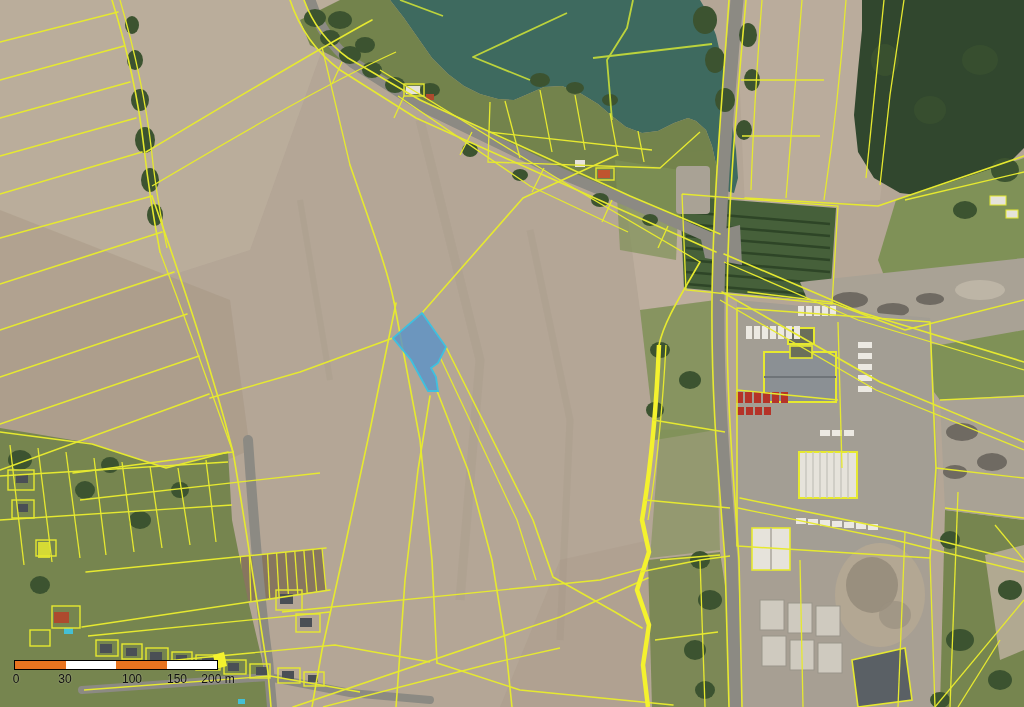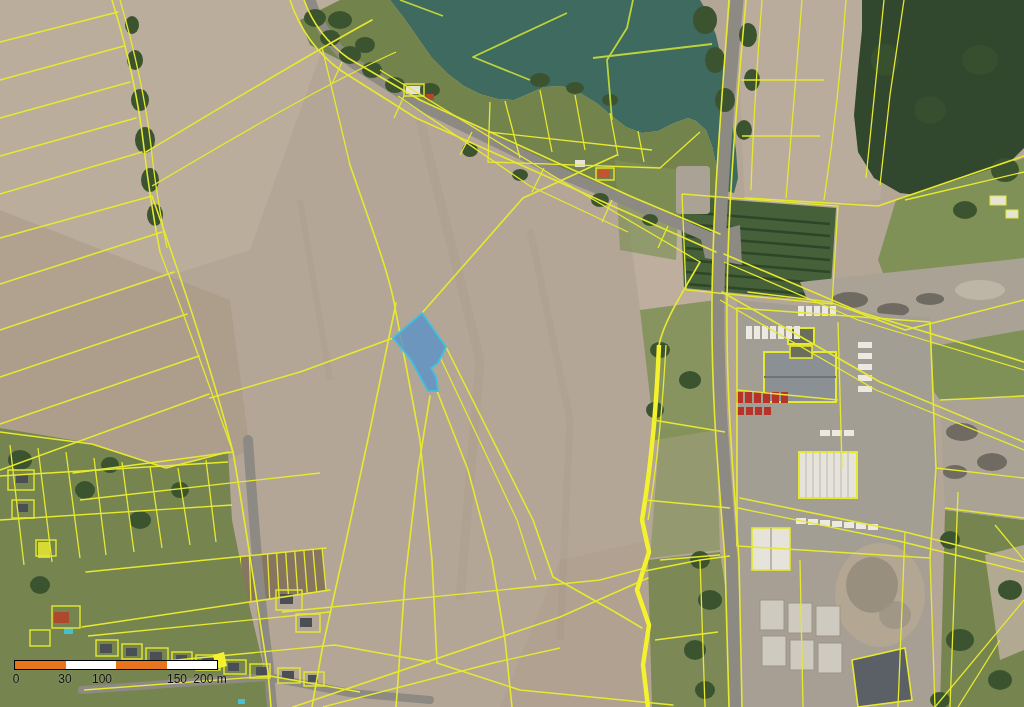--- a/index.html
+++ b/index.html
@@ -442,18 +442,18 @@
   <div class="scalebar">
     <div class="bar" style="border-color: rgb(0, 0, 0);">
       <span style="background: rgb(232, 116, 32);"></span>
       <span style="background: rgb(255, 255, 255);"></span>
       <span style="background: rgb(232, 116, 32);"></span>
       <span style="background: rgb(255, 255, 255);"></span>
     </div>
     <div class="labels">
       <span style="left:0">0</span>
       <span style="left:51px">30</span>
-      <span style="left:88px">100</span>
+      <span style="left:118px">100</span>
       <span style="left:163px">150</span>
-      <span style="left:196px">200 m</span>
+      <span style="left:204px">200 m</span>
     </div>
   </div>
 </div>
 
 </body></html>

